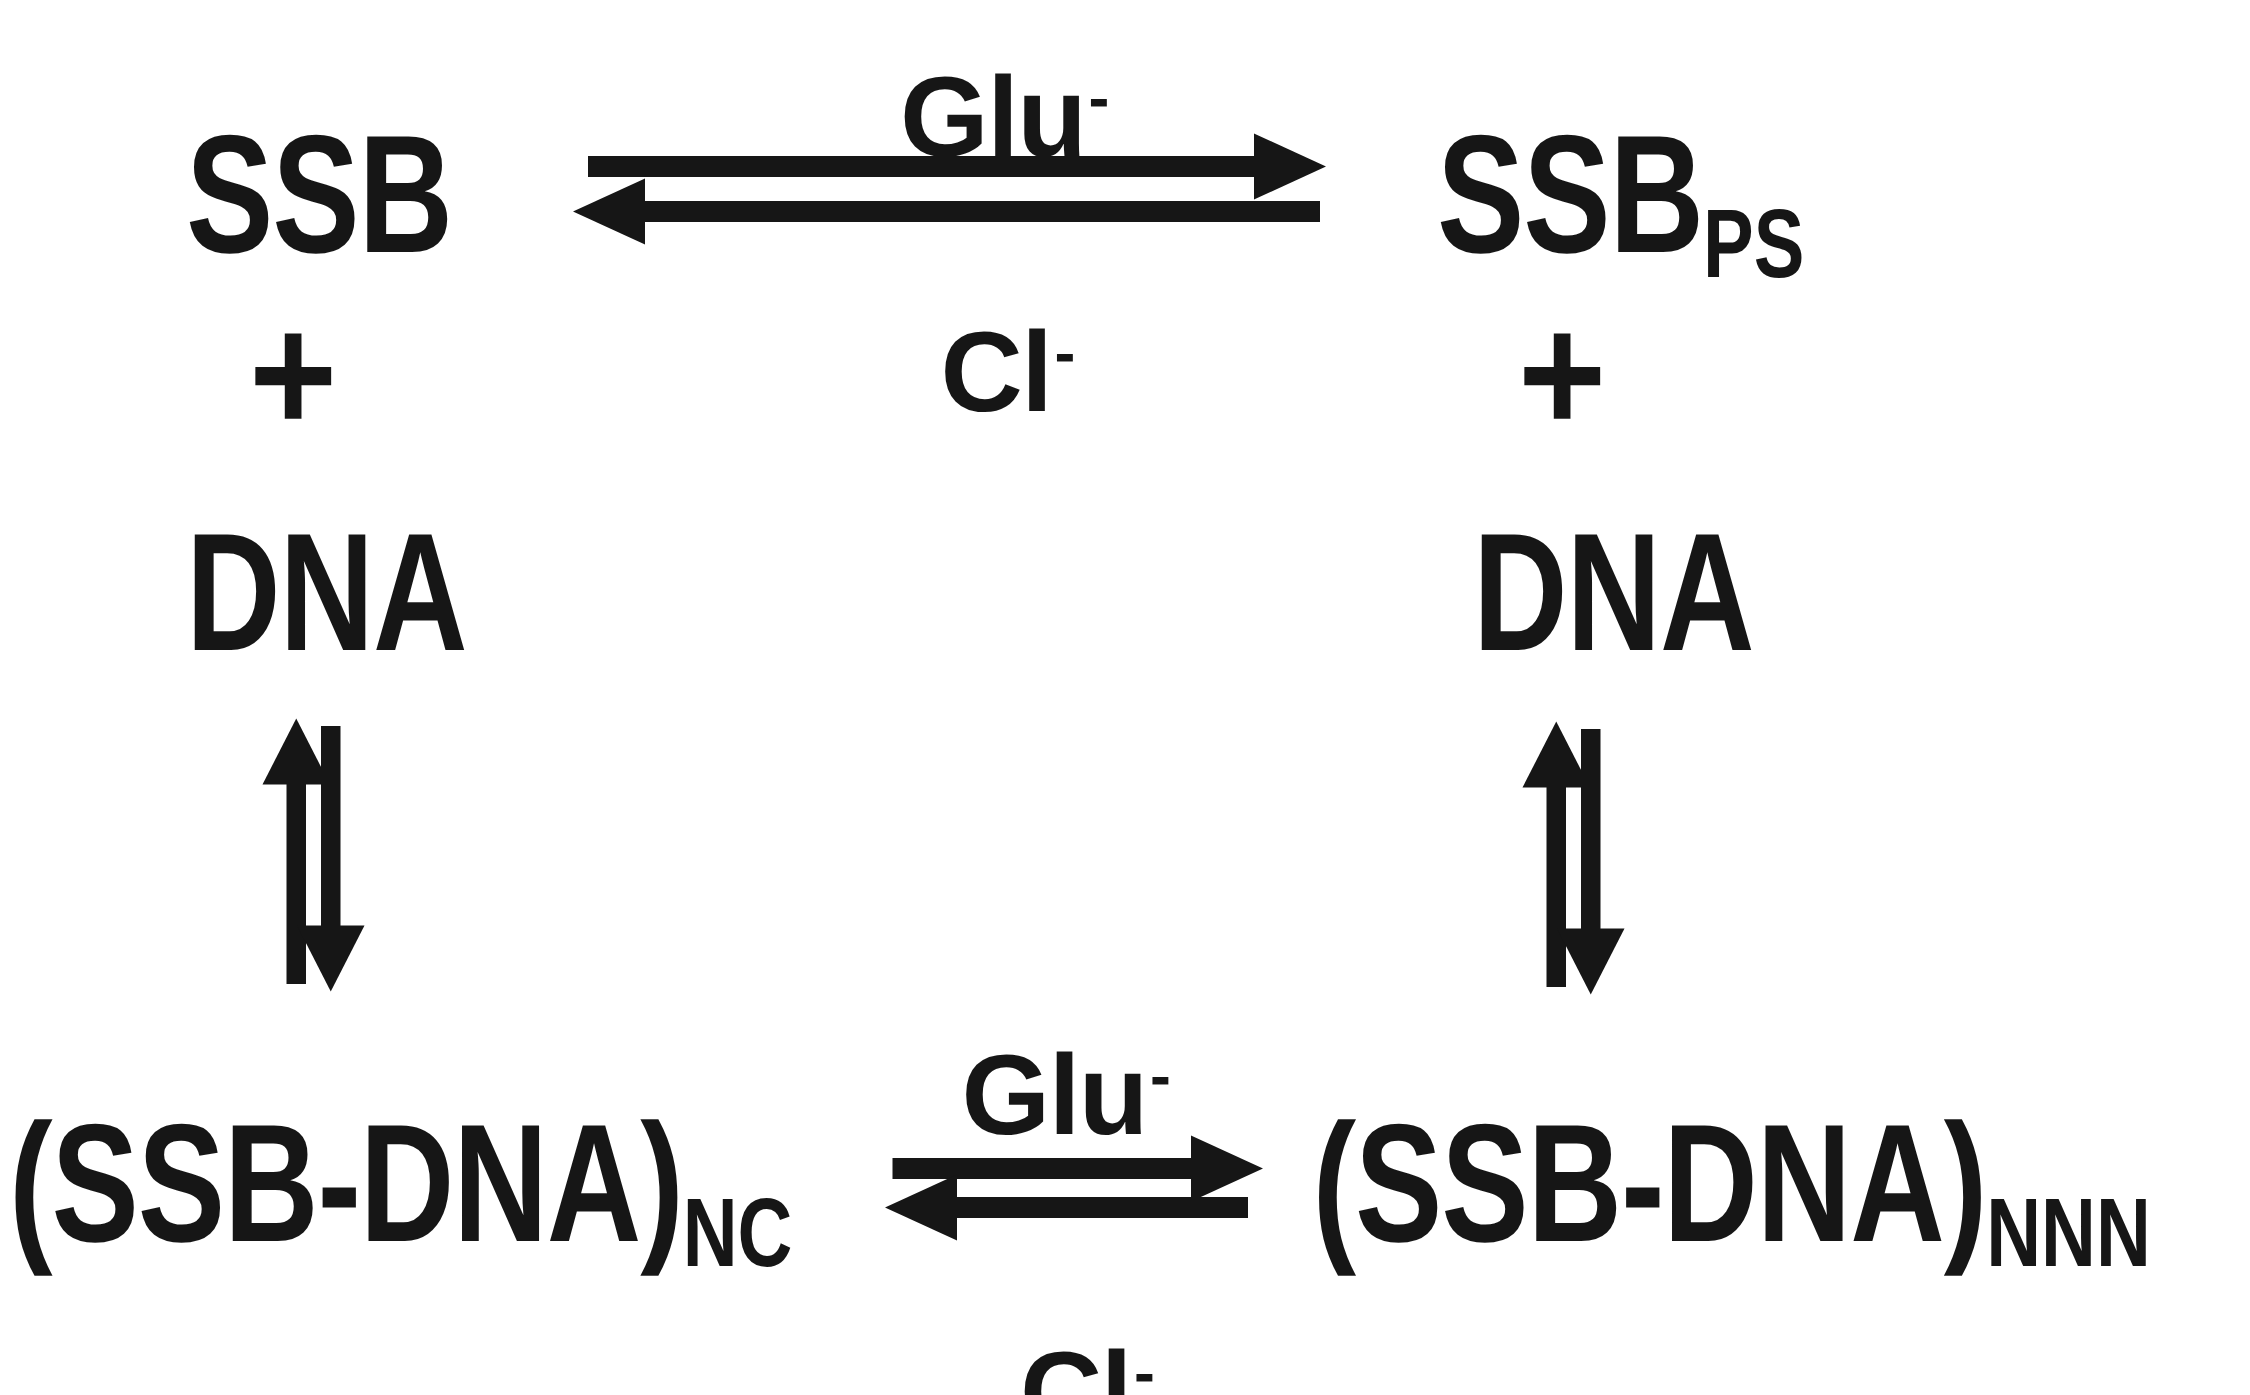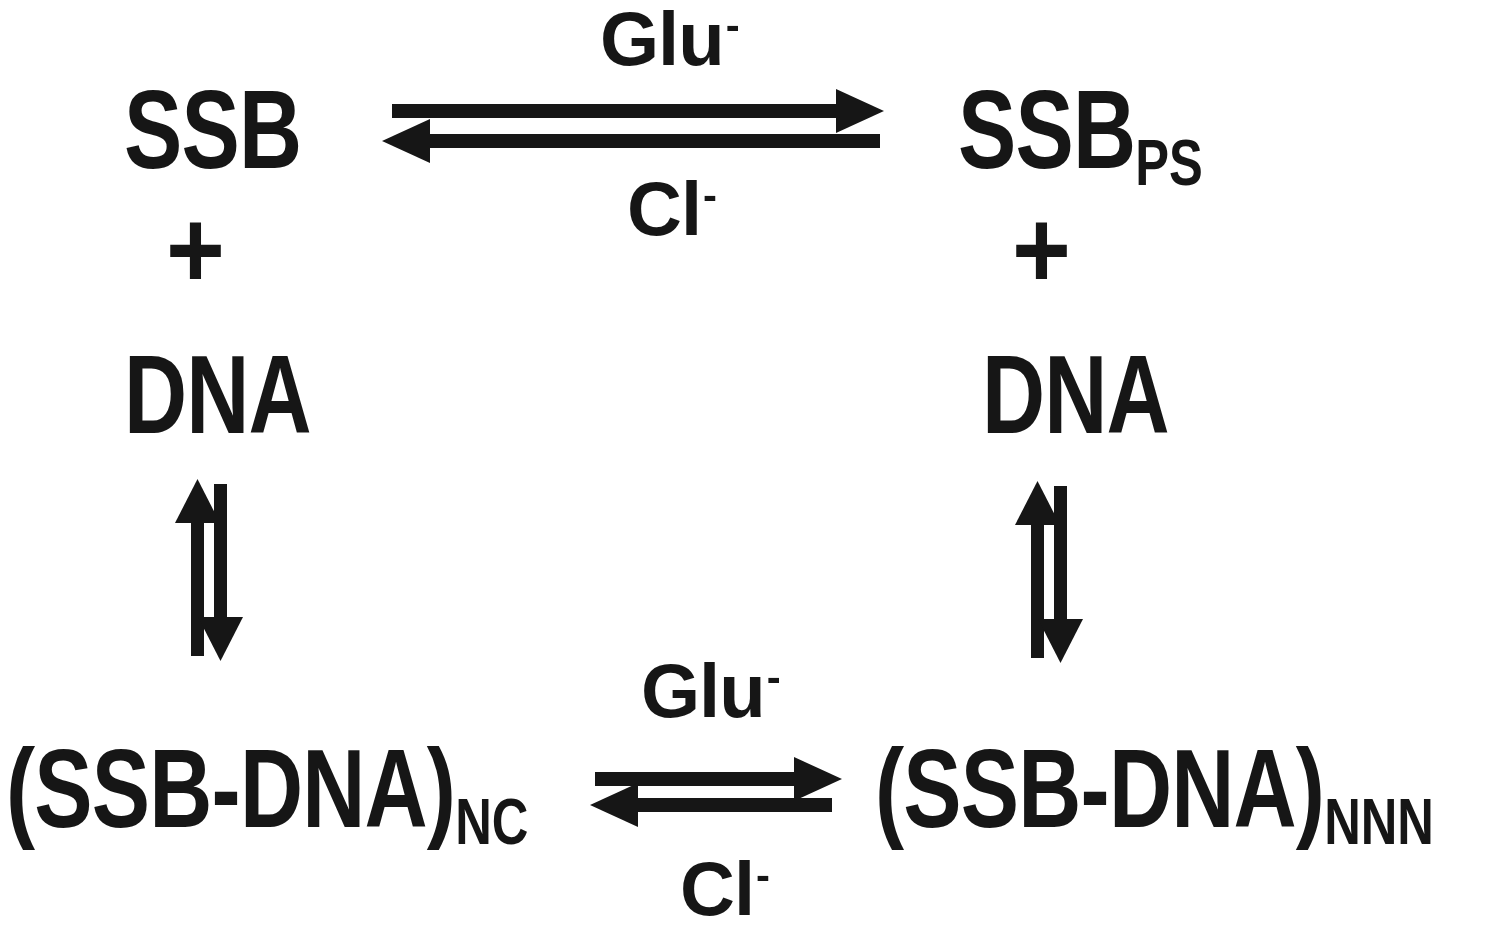--- a/index.html
+++ b/index.html
@@ -26,20 +26,21 @@
     letter-spacing: -1px;
   }
   .plus {
     font-size: 112px;
     transform: scaleX(0.90);
     transform-origin: left top;
   }
   .cond {
     font-size: 76px;
     letter-spacing: -1px;
+    margin-top: 40px;
   }
   .sub {
     font-size: 0.58em;
     vertical-align: -0.26em;
     letter-spacing: 0;
   }
   .sup {
     font-size: 0.55em;
     vertical-align: 0.60em;
     margin-left: 2px;

